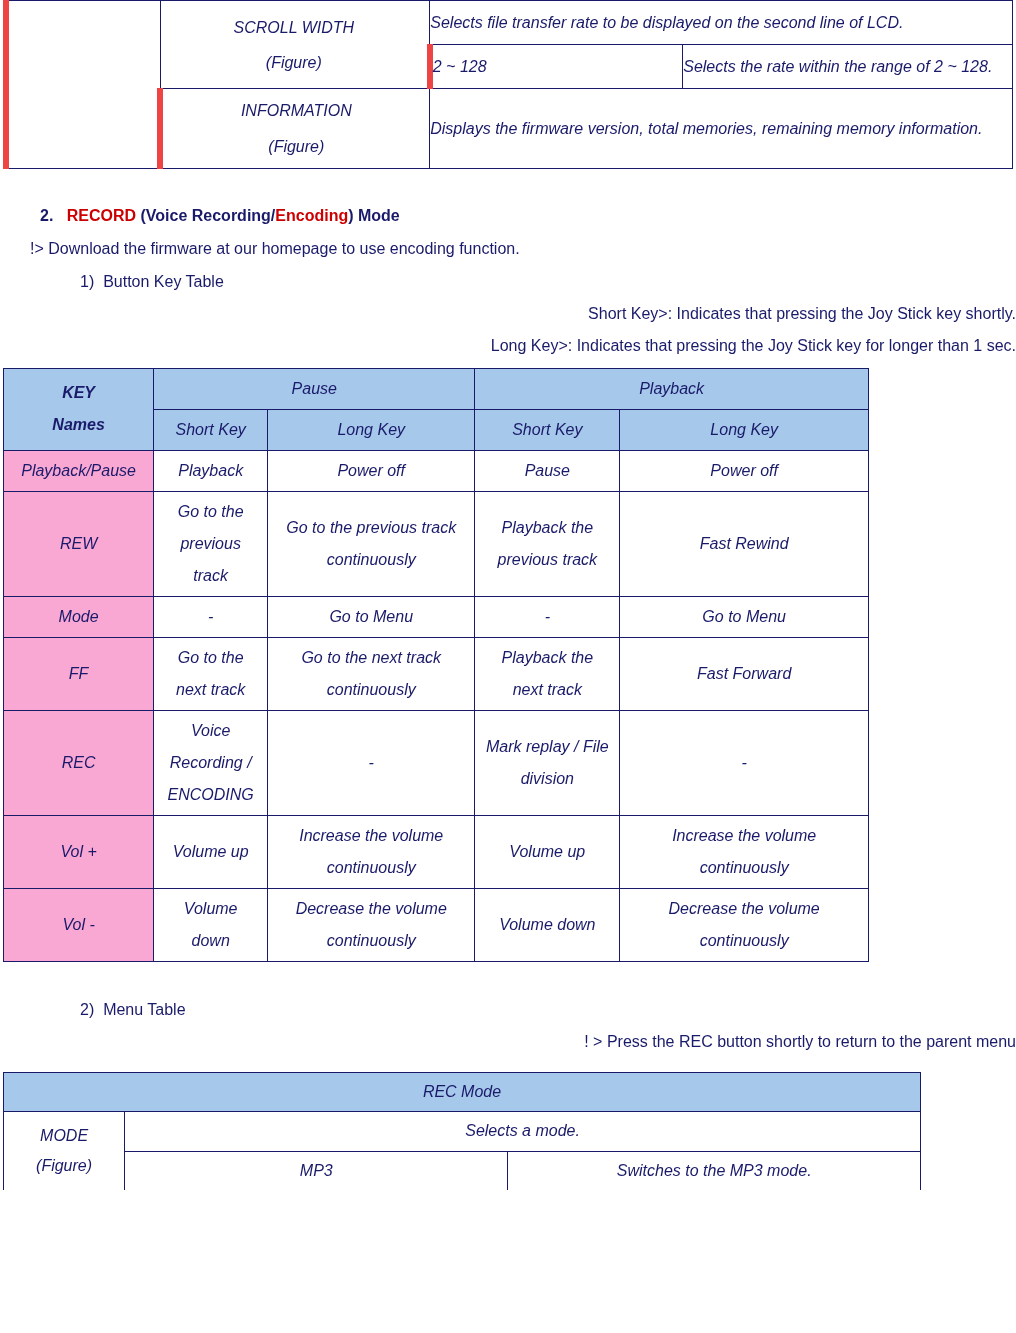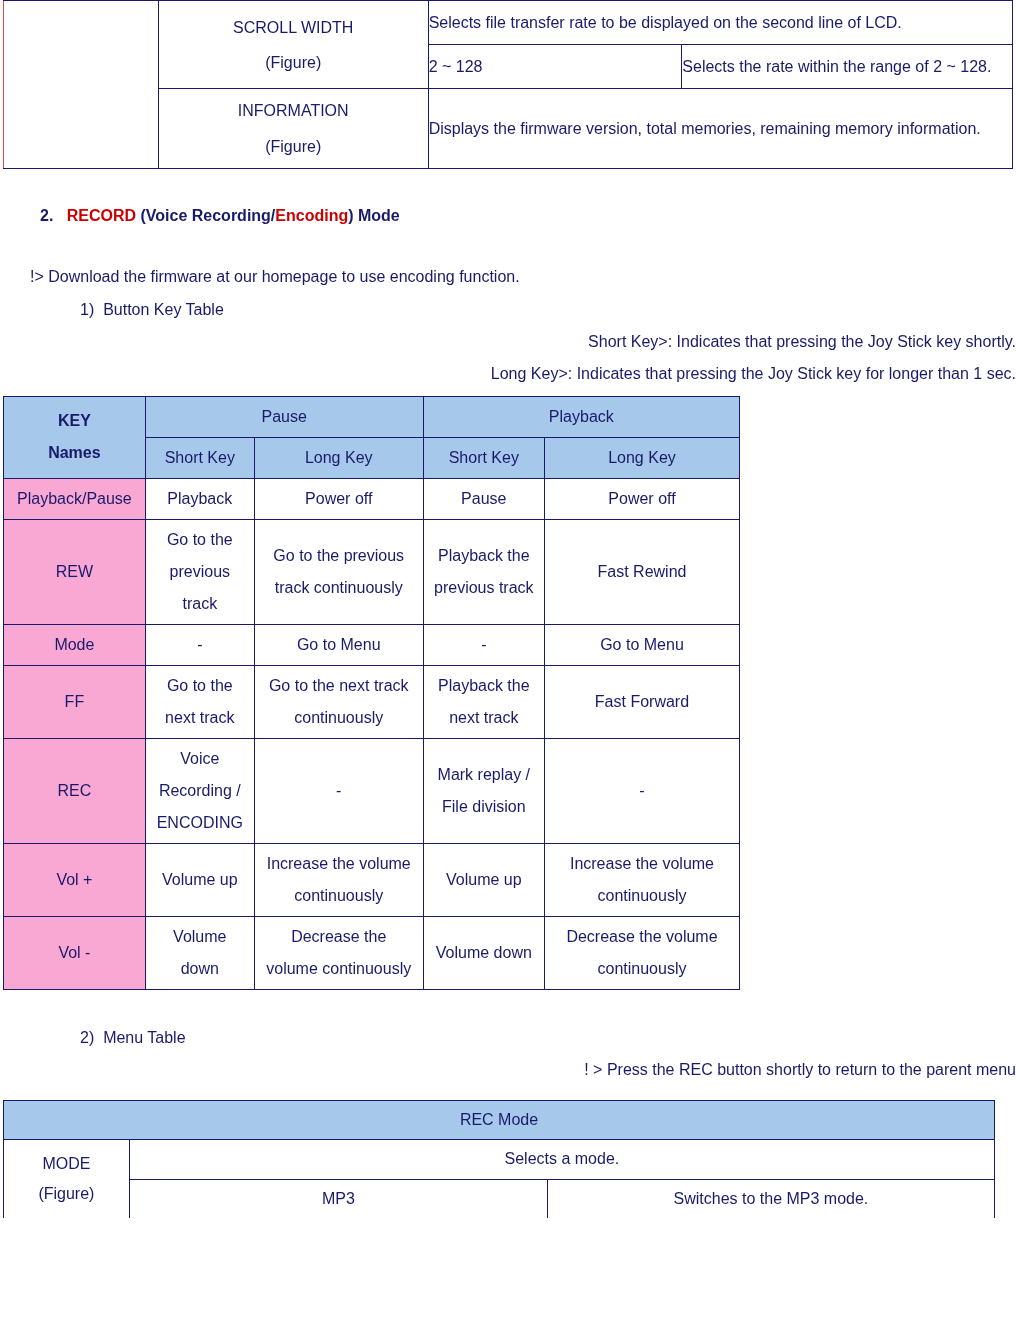--- a/index.html
+++ b/index.html
@@ -15,40 +15,41 @@
   table {
     border-collapse: collapse;
     width: 1010px;
     margin: 0 3px;
   }
   td, th {
     border: 1px solid #1a1a6a;
     padding: 4px 10px;
     vertical-align: middle;
     text-align: center;
+    font-style: italic;
   }
   .top-table td { font-size: 16px; }
   .top-table .desc { text-align: left; padding-left: 0; text-align: justify; }
   .top-table .label { text-align: center; }
-  .top-table tr td:first-child { border-left: 1px solid #ef4444; }
+  .top-table tr td:first-child { border-left: 6px solid #ef4444; }
   .top-table { margin-bottom: 30px; }
   .top-table td { line-height: 2.2; }
 
   .para { margin-left: 40px; margin-right: 30px; line-height: 2.1; font-weight: bold; }
   .red { color: #cc0000; }
   .ind1 { margin-left: 80px; }
   .ind2 { margin-left: 80px; text-align: right; }
 
-  .key-table { width: 737px; margin-left: 3px; margin-top: 6px; }
+  .key-table { width: 866px; margin-left: 3px; margin-top: 6px; }
   .key-table td, .key-table th { font-size: 16px; line-height: 2.0; }
   .blue-bg { background: #a6c8ea; font-weight: normal; }
   .cyan-bg { background: #f9a8d4; }
   .key-table .hdr { font-weight: bold; }
 
-  .rec-table { width: 992px; margin-top: 14px; }
+  .rec-table { width: 918px; margin-top: 14px; }
   .rec-table td { line-height: 1.9; }
 </style>
 </head>
 <body>
 
 
 
 
 <table class="top-table">
   <colgroup>
@@ -78,21 +79,21 @@
     <td colspan="2" class="desc">Displays the firmware version, total memories, remaining memory information.</td>
   </tr>
 </tbody>
   </table>
 
 
 <div class="para">
   <span>2.</span>&nbsp;&nbsp;
   <span class="red">RECORD</span><span> (Voice Recording/</span><span class="red">Encoding</span><span>) Mode</span>
 </div>
-<div style="margin-left:30px; line-height:2.1;margin-top:28px;">!&gt; Download the firmware at our homepage to use encoding function.</div>
+<div style="margin-left:30px; line-height:2.1;">!&gt; Download the firmware at our homepage to use encoding function.</div>
 <div class="ind1">
   <span>1)</span>&nbsp;&nbsp;<span>Button Key Table</span>
 </div>
 <div class="ind2">Short Key&gt;: Indicates that pressing the Joy Stick key shortly.</div>
 <div class="ind2">Long Key&gt;: Indicates that pressing the Joy Stick key for longer than 1 sec.</div>
 
 
 <table class="key-table">
   <colgroup>
     <col style="width:145px">

